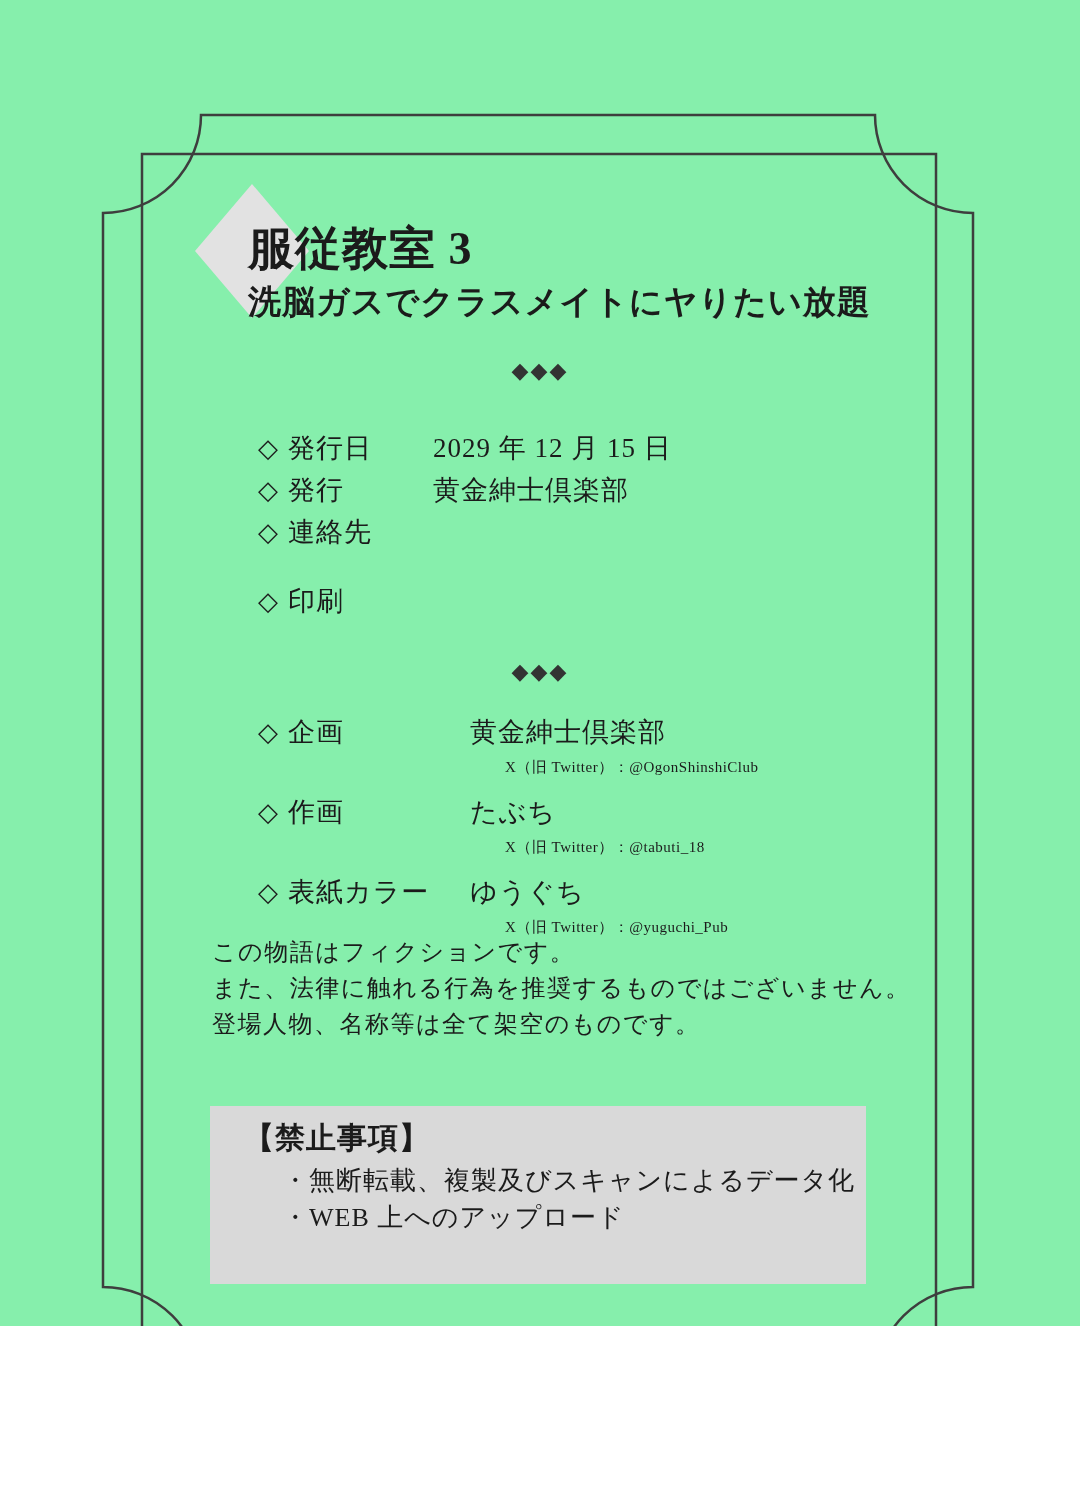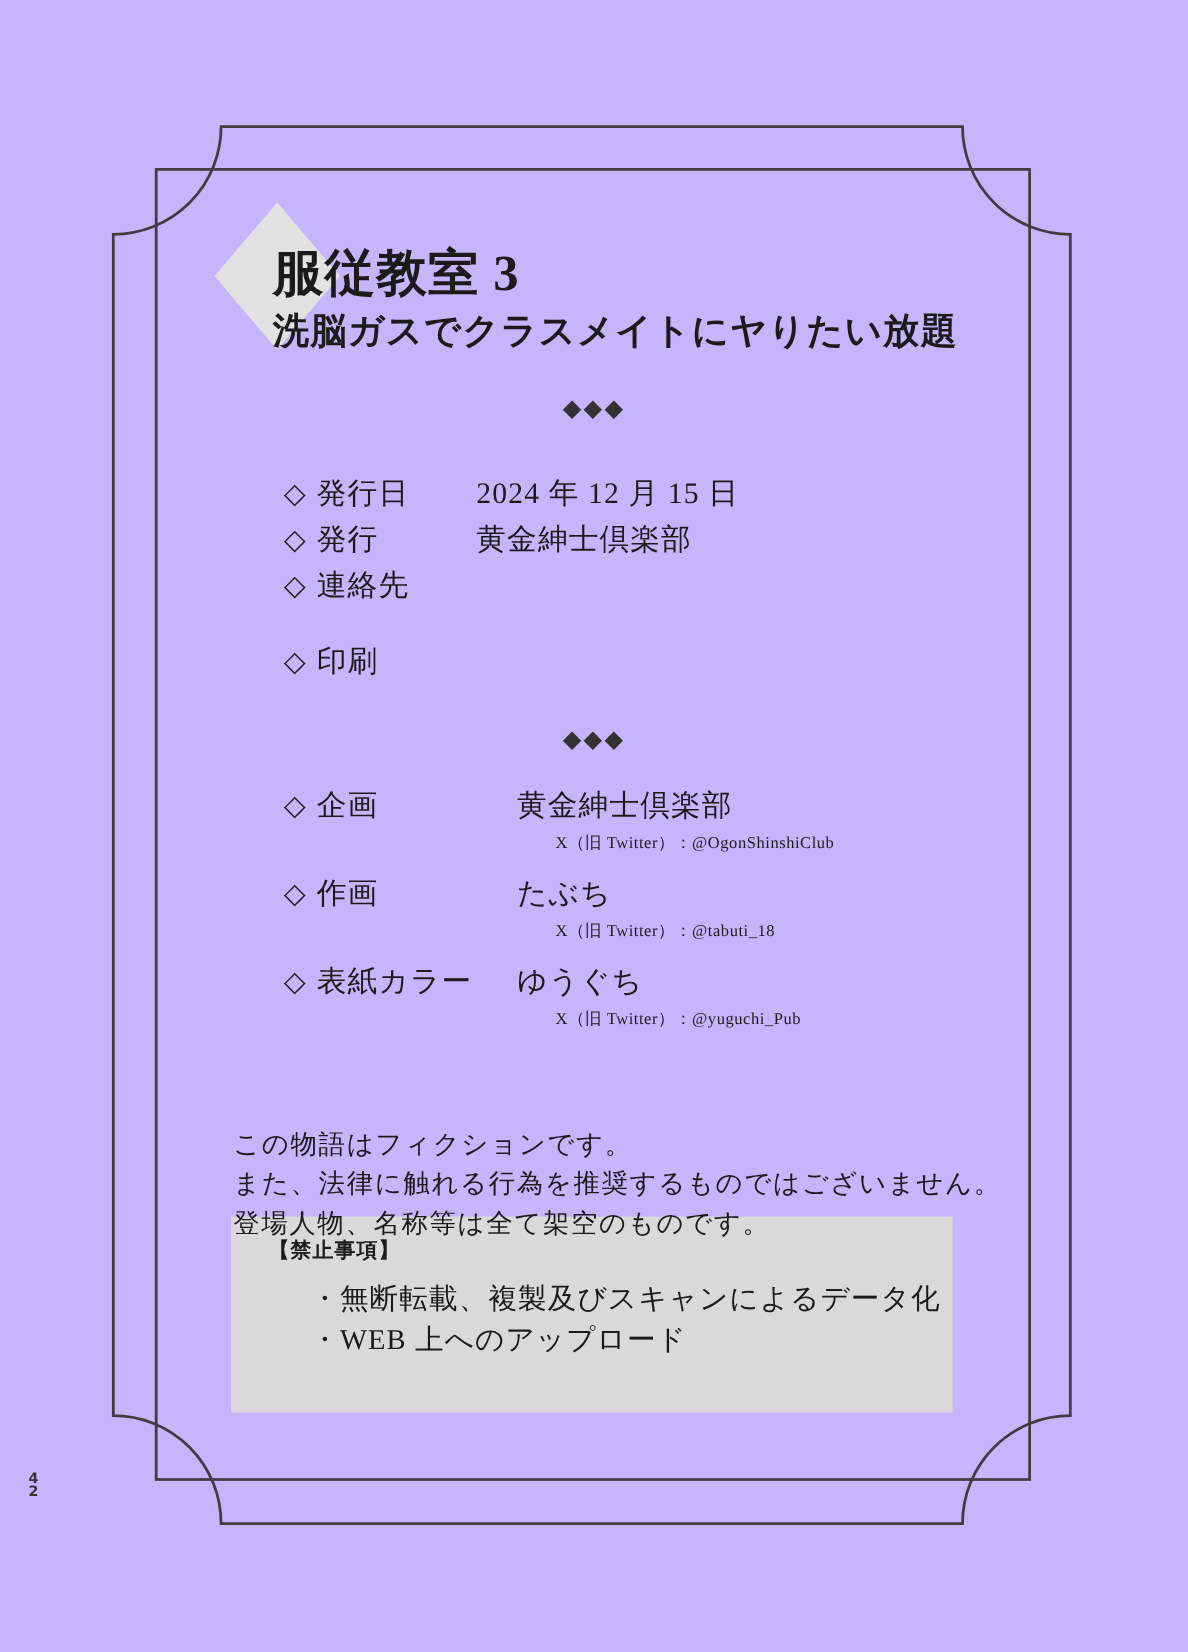--- a/index.html
+++ b/index.html
@@ -1,19 +1,19 @@
 <!DOCTYPE html>
 <html><head>
 <meta charset="utf-8">
 <style>
   html,body { margin:0; padding:0; background:#ffffff; }
   .page {
     position:relative;
-    width:1080px; height:1502px;
-    background:#c4b5fd;
+    width:1080px; height:1326px;
+    background:#86efac;
     overflow:hidden;
     font-family:"Liberation Serif","DejaVu Serif",serif;
     color:#1b1b1b;
   }
   svg.frame { position:absolute; left:0; top:0; z-index:0; }
 
   .title-block { position:absolute; left:248px; top:220px; z-index:2; }
   .title {
     margin:0; font-size:46px; font-weight:bold;
     line-height:58px; letter-spacing:1px; white-space:nowrap;
@@ -44,30 +44,30 @@
   .credits-group { position:absolute; left:258px; top:712px; z-index:2; }
   .credit { margin-bottom:10px; }
   .credit .row { height:40px; font-size:27px; line-height:40px; }
   .credit .head { width:212px; }
   .social {
     margin-left:247px; font-size:15px; line-height:30px;
     letter-spacing:0.5px; white-space:nowrap;
   }
 
   .disclaimer {
-    position:absolute; left:212px; top:1023px; z-index:2;
+    position:absolute; left:212px; top:934px; z-index:2;
     font-size:24px; line-height:36px; letter-spacing:1.5px; white-space:nowrap;
   }
 
   .prohibited-box {
     position:absolute; left:210px; top:1106px; z-index:1;
     width:656px; height:178px; background:#d9d9d9;
   }
   .prohibited-heading {
-    margin:17px 0 0 34px; font-size:19px; font-weight:bold;
+    margin:17px 0 0 34px; font-size:30px; font-weight:bold;
     line-height:30px; letter-spacing:1px;font-family:Liberation Serif, serif;
   }
   .prohibited-items { margin:10px 0 0 72px; }
   .prohibited-item {
     font-size:26px; line-height:36.5px; letter-spacing:1px; white-space:nowrap;
   }
 
   .page-number {
     position:absolute; left:26px; top:1339px; z-index:2;
     font-family:"DejaVu Sans","Liberation Sans",sans-serif;
@@ -92,21 +92,21 @@
   </div>
 
   <div class="divider divider-1">◆◆◆</div>
 
   <div class="pub-group">
     <div class="row">
       <span class="head">
         <span class="marker">◇</span>
         <span class="label">発行日</span>
       </span>
-      <span class="value">2024 年 12 月 15 日</span>
+      <span class="value">2029 年 12 月 15 日</span>
     </div>
     <div class="row">
       <span class="head">
         <span class="marker">◇</span>
         <span class="label">発行</span>
       </span>
       <span class="value">黄金紳士倶楽部</span>
     </div>
     <div class="row">
       <span class="head">

